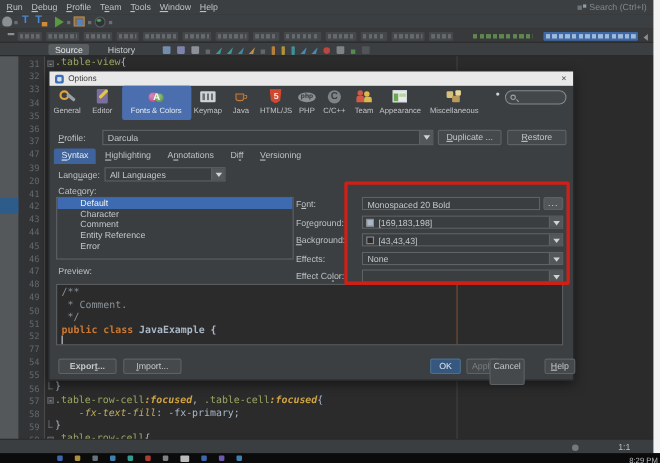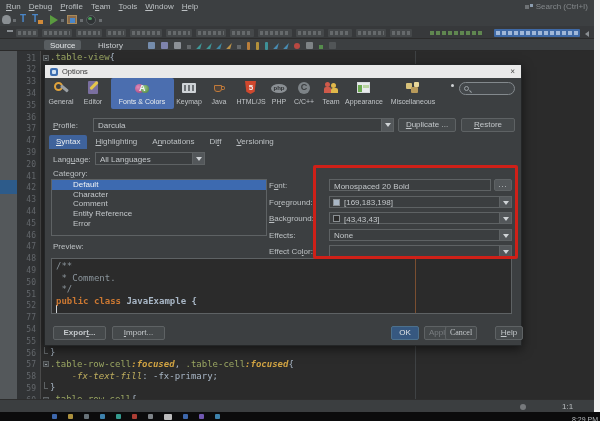--- a/index.html
+++ b/index.html
@@ -473,21 +473,21 @@
     <div class="pv-line" style="top: 2px;"><span class="c-cmt">/**</span></div>
         <div class="pv-line" style="top: 13.5px;"><span class="c-cmt"> * Comment.</span></div>
         <div class="pv-line" style="top: 25px;"><span class="c-cmt"> */</span></div>
         <div class="pv-line" style="top: 36.5px;"><span class="c-kw">public class </span><span class="c-plain">JavaExample {</span></div>
       </div>
 
     <span class="btn" style="left:8px;top:261px;width:53px;height:14px;line-height:12px;font-weight:bold;">Expor<u>t</u>...</span>
     <span class="btn" style="left:67px;top:261px;width:53px;height:14px;line-height:12px;"><u>I</u>mport...</span>
     <span class="btn primary" style="left:346px;top:261px;width:28px;height:14px;line-height:12px;">OK</span>
     <span class="btn disabled" style="left:379px;top:261px;width:30px;height:14px;line-height:12px;">Apply</span>
-    <span class="btn" style="left:400px;top:261px;width:32px;height:14px;line-height:12px;font-family:Liberation Serif, serif;">Cancel</span>
+    <span class="btn" style="left:400px;top:261px;width:32px;height:24px;line-height:12px;">Cancel</span>
     <span class="btn" style="left:450px;top:261px;width:28px;height:14px;line-height:12px;"><u>H</u>elp</span>
   </div>
 
   <div class="statusbar">
     <span class="sb-circle"></span>
     <span class="sb-caret">1:1</span>
   </div>
   <div class="taskbar">
     <div class="tb-icons" id="tbicons">
         <span class="tb-dot" style="background: rgb(74, 127, 212);"></span>

